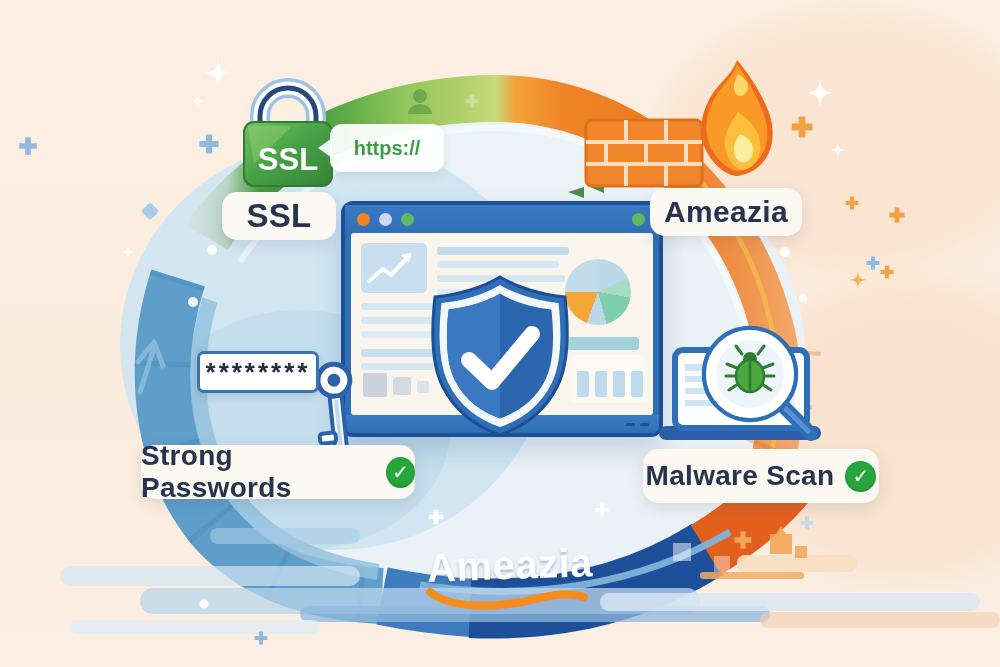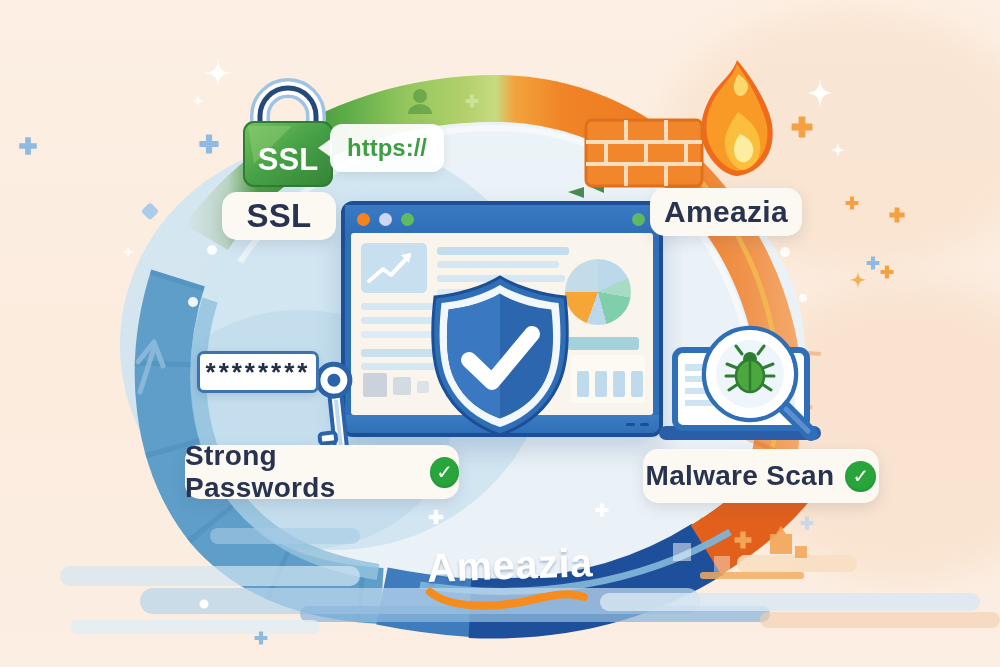--- a/index.html
+++ b/index.html
@@ -18,32 +18,32 @@
           display:flex; align-items:center; justify-content:center; gap:11px; z-index:6; }
   .pill-text { font-weight:700; color:#28344F; letter-spacing:.3px; }
   .check-badge { width:31px; height:31px; border-radius:50%; background:#28A63C; color:#fff;
                  display:flex; align-items:center; justify-content:center;
                  font-size:20px; font-weight:700; box-shadow:inset 0 -2px 3px rgba(0,0,0,.12); }
 
   #ssl-label   { left:222px; top:192px; width:114px; height:48px; }
   #ssl-label .pill-text { font-size:33px; }
   #firewall-label { left:650px; top:188px; width:152px; height:48px; }
   #firewall-label .pill-text { font-size:30px; }
-  #sp-label { left:141px; top:445px; width:274px; height:54px;margin-left:44px; }
+  #sp-label { left:141px; top:445px; width:274px; height:54px; }
   #sp-label .pill-text { font-size:28px; }
   #ms-label { left:611px; top:449px; width:236px; height:54px;margin-left:32px; }
   #ms-label .pill-text { font-size:28px; }
 
   
   #https-badge { left:330px; top:124px; width:114px; height:48px; background:rgba(255,255,255,.93);
                  border-radius:12px; box-shadow:0 3px 8px rgba(120,140,120,.18);
                  display:flex; align-items:center; justify-content:center; z-index:5; }
   #https-badge::before { content:""; position:absolute; left:-12px; top:14px;
                  border:10px solid transparent; border-right:14px solid rgba(255,255,255,.93); border-left:0; }
-  #https-badge span { font-size:24px; font-weight:700; color:#3F9E44; }
+  #https-badge span { font-size:20px; font-weight:700; color:#3F9E44; }
 
   
   #browser { left:341px; top:201px; width:322px; height:236px; z-index:2;
              background:#2F6FB8; border:4px solid #1D4F96; border-radius:12px;
              box-shadow:0 12px 26px rgba(30,70,130,.20); }
   .bw-titlebar { position:absolute; left:0; top:0; right:0; height:28px; display:flex;
                  align-items:center; padding-left:12px; gap:9px;
                  background:linear-gradient(180deg,#3A7AC4,#2F6FB8); }
   .bw-dot { width:13px; height:13px; border-radius:50%; }
   .dot-orange { background:#F5831F; } .dot-lav { background:#CFD6F2; } .dot-green { background:#5FBA62; }

